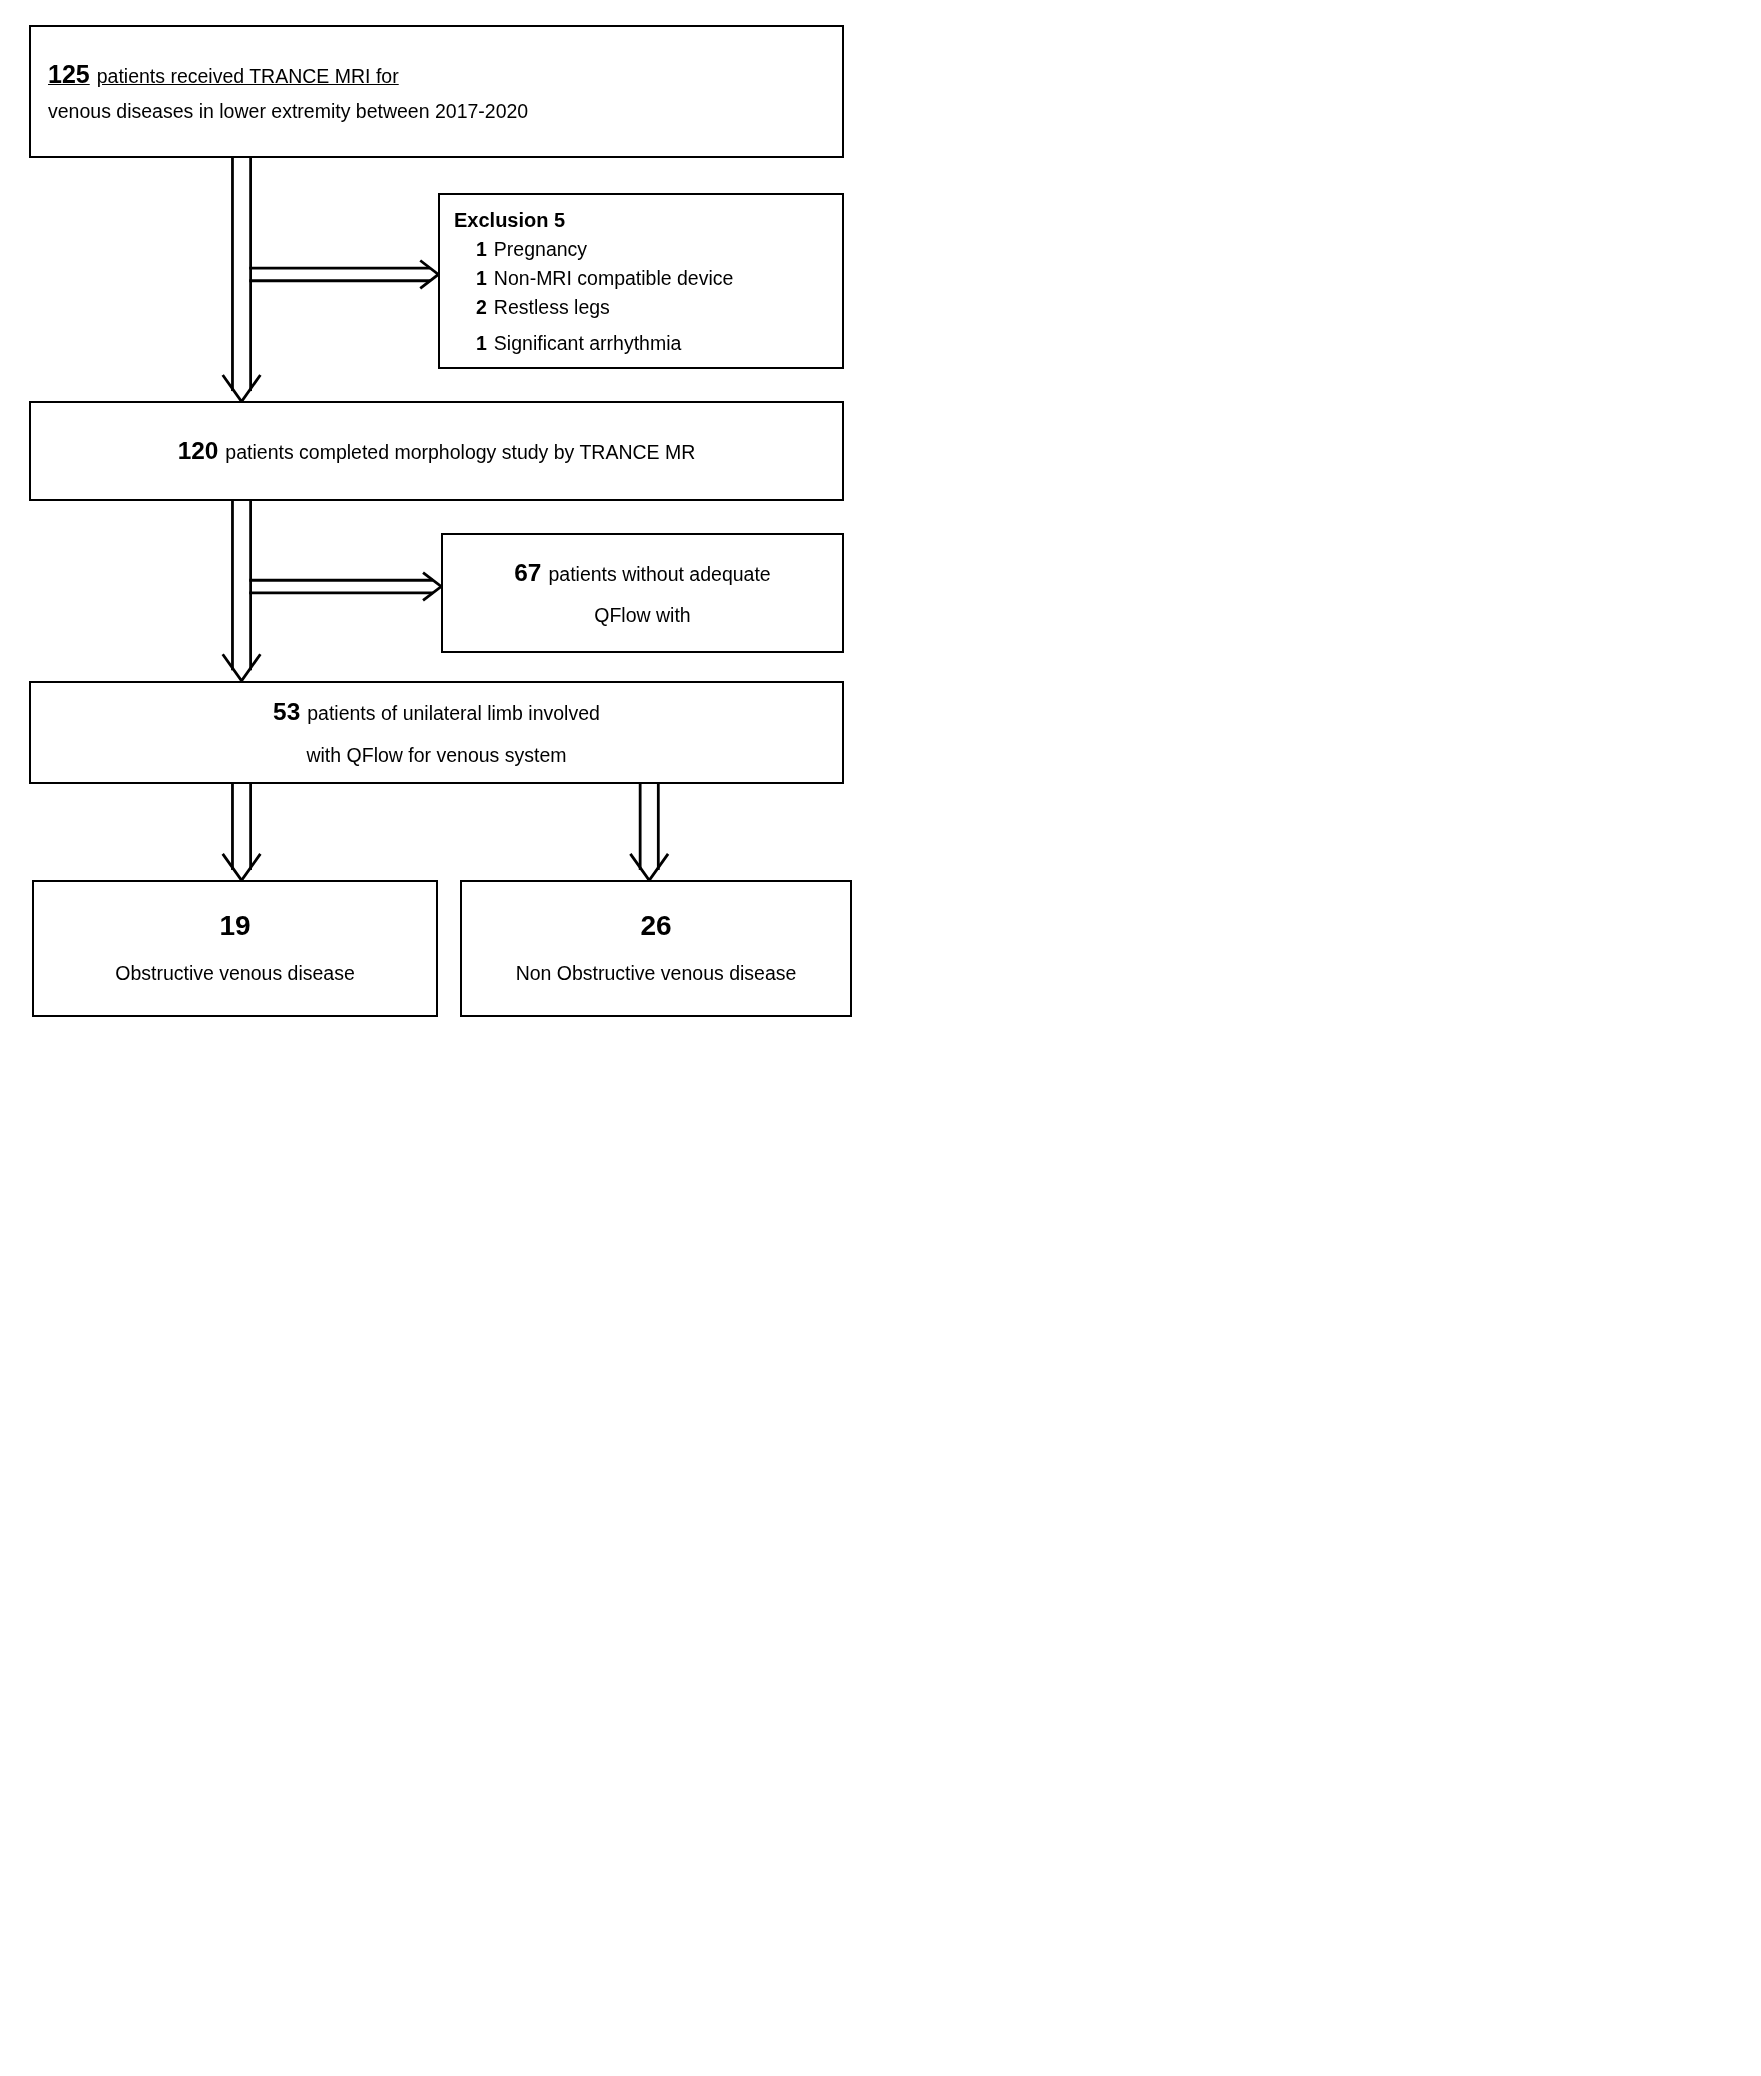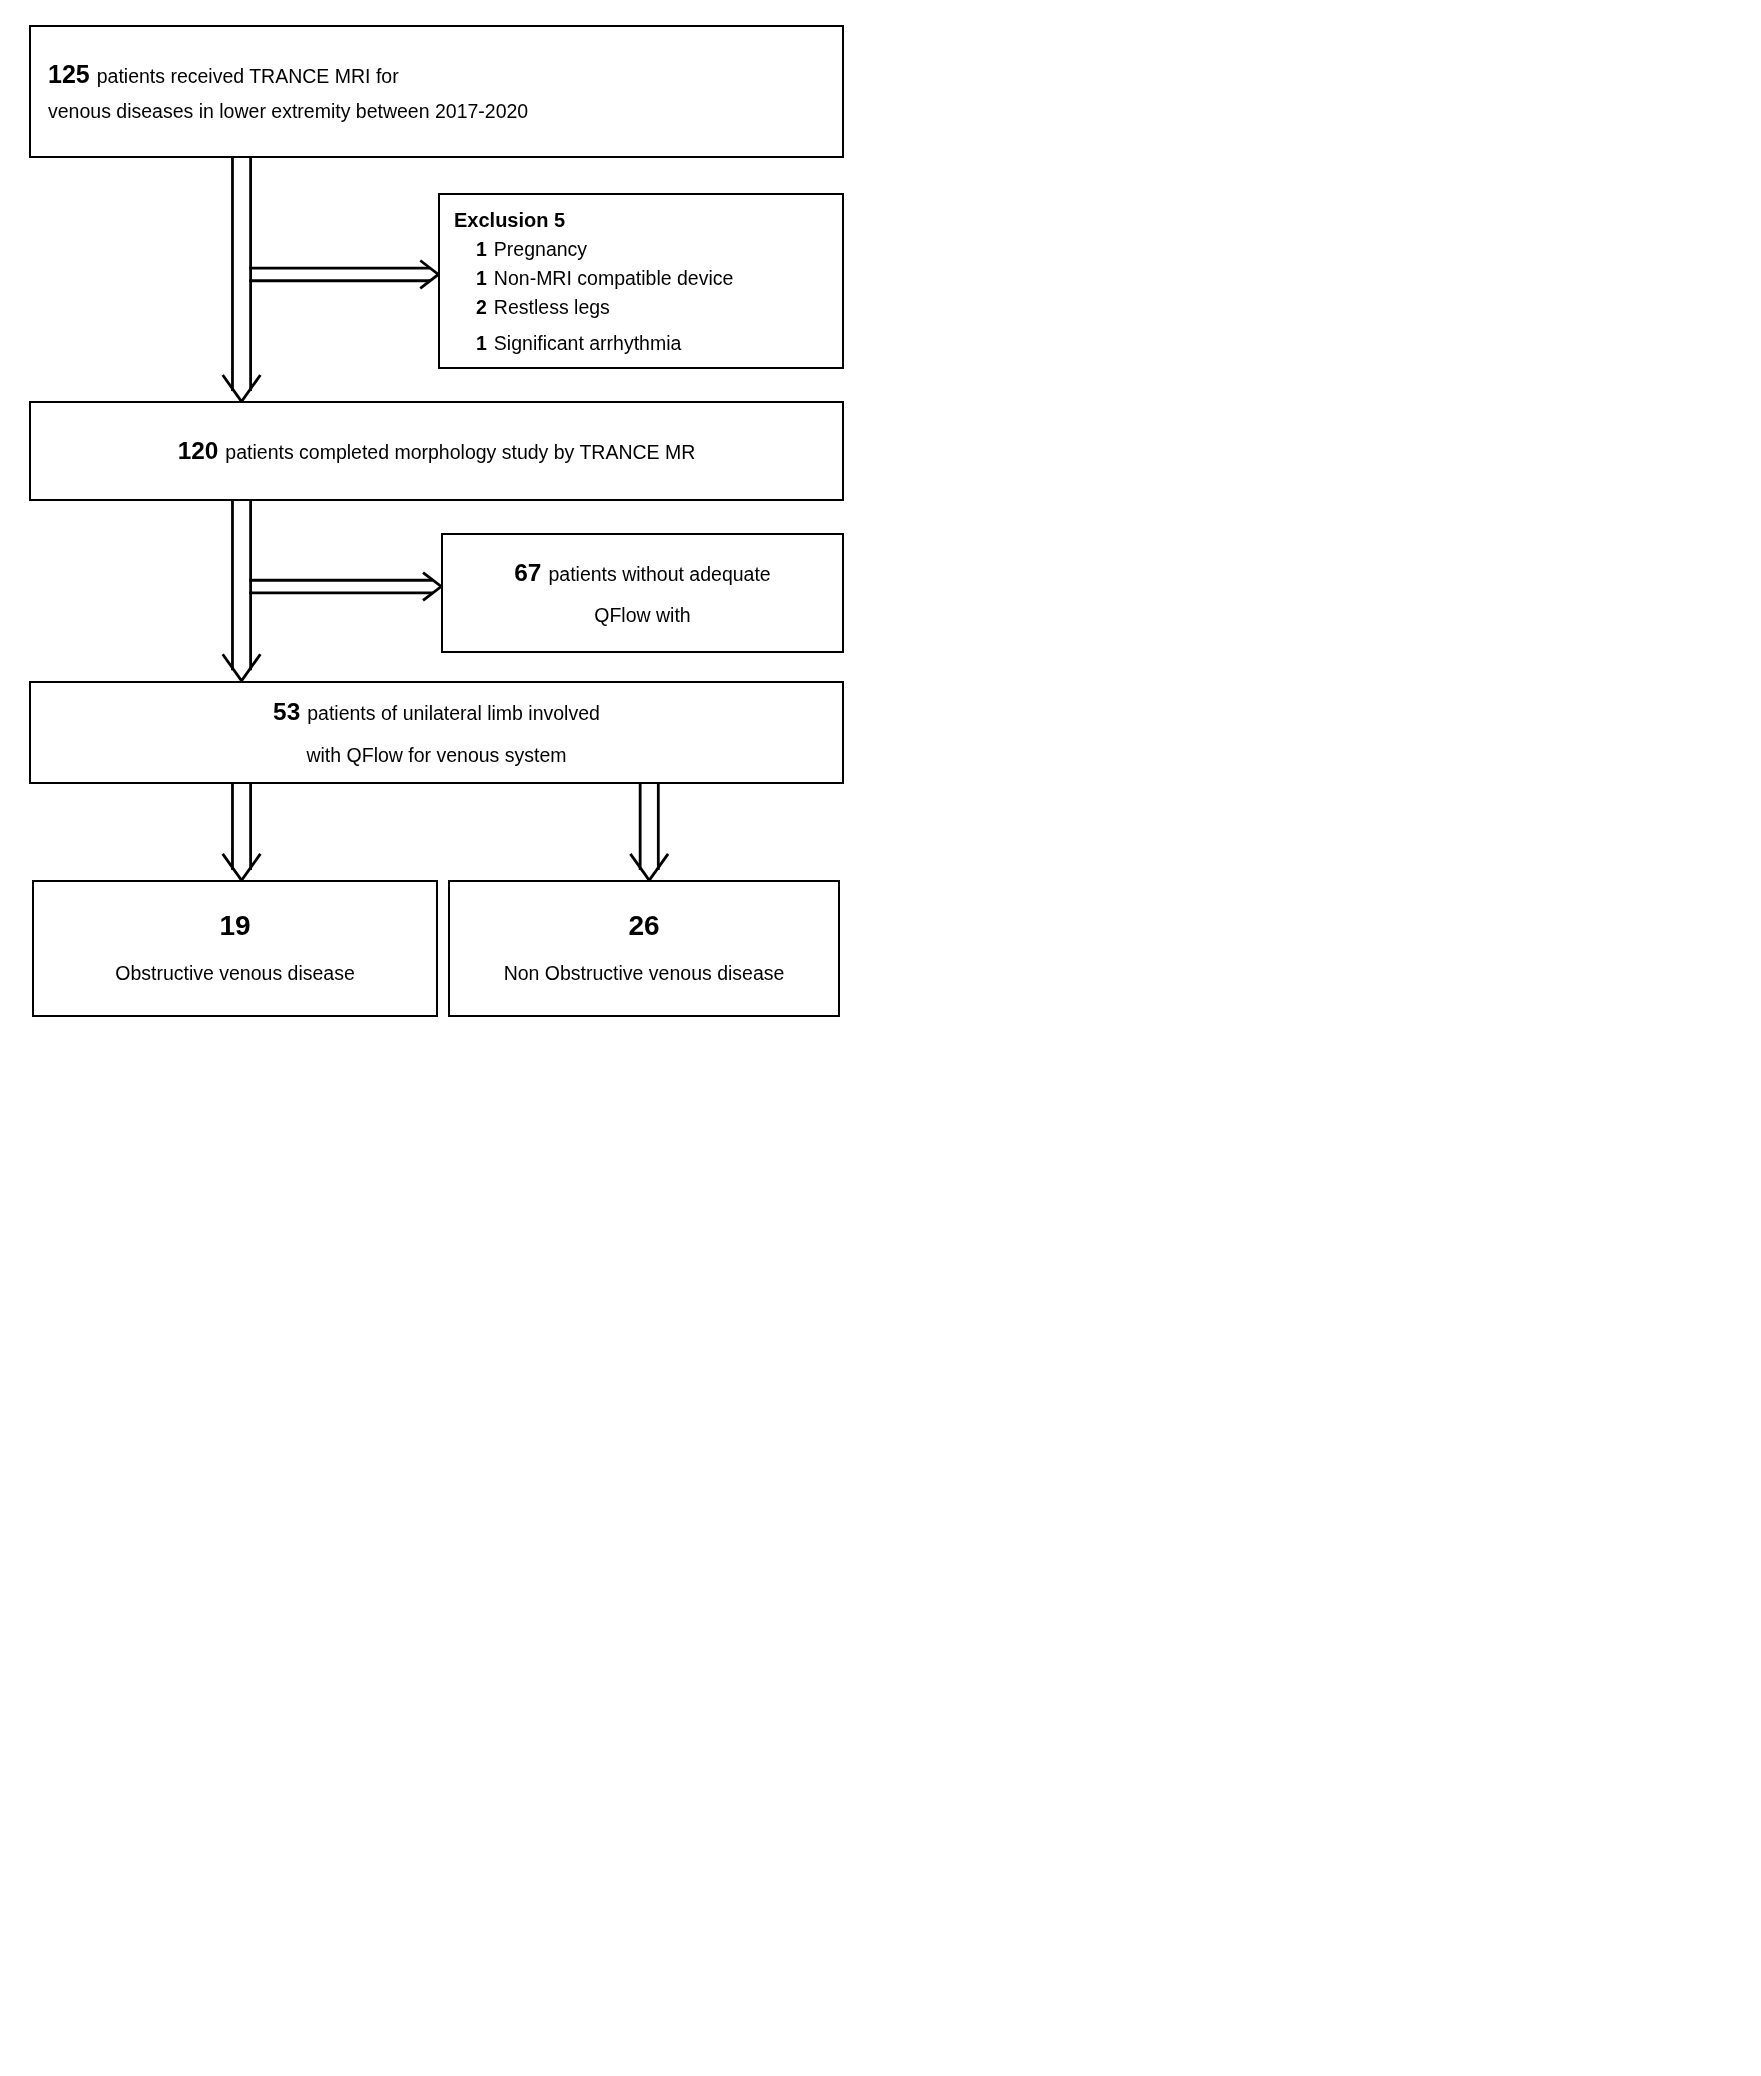--- a/index.html
+++ b/index.html
@@ -39,28 +39,28 @@
                      display: flex; align-items: center; justify-content: center; }
   .box-noqflow     { left: 441px; top: 533px;  width: 403px;  height: 120px;
                      display: flex; flex-direction: column; align-items: center; justify-content: center;
                      gap: 17px; }
   .box-unilateral  { left: 29px;  top: 681px;  width: 815px; height: 103px;
                      display: flex; flex-direction: column; align-items: center; justify-content: center;
                      gap: 18px; }
   .box-obstructive { left: 32px;  top: 880px; width: 406px;  height: 137px;
                      display: flex; flex-direction: column; align-items: center; justify-content: center;
                      gap: 22.3px; }
-  .box-nonobstructive { left: 448px; top: 880px; width: 392px; height: 137px;
+  .box-nonobstructive { left: 460px; top: 880px; width: 392px; height: 137px;
                      display: flex; flex-direction: column; align-items: center; justify-content: center;
                      gap: 22.3px; }
   .body-text { font-size: 19.5px; line-height: 1.2; white-space: nowrap; }
   .num       { font-weight: bold; font-size: 25px; }
   .num-sm    { font-weight: bold; font-size: 24.4px; }
   .num-big   { font-weight: bold; font-size: 28px; line-height: 1; }
-  .cohort-line1 { margin-bottom: 11.2px; }
+  .cohort-line1 { margin-bottom: 11.2px; text-decoration: underline; }
   .excl-title { font-weight: bold; font-size: 20px; line-height: 29px; }
   .excl-item  { font-size: 19.5px; line-height: 29px; margin-left: 22px; white-space: nowrap; }
   .excl-item .n { font-weight: bold; margin-right: 7px; }
   .excl-item-last { margin-top: 7px; }
   .sep { display: inline-block; width: 7px; }
 </style>
 </head>
 <body>
 
 <div class="canvas">

